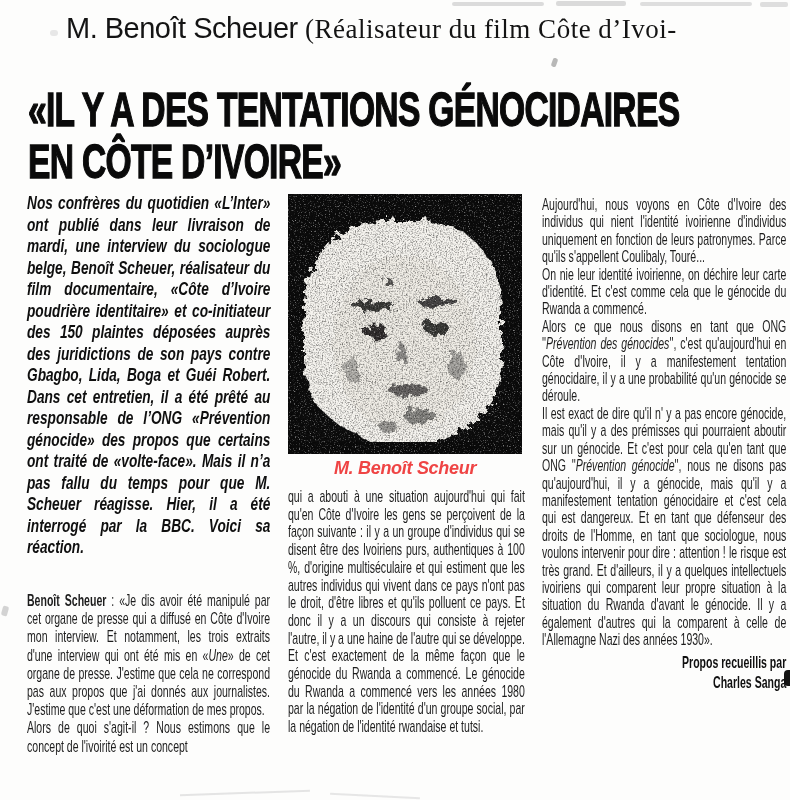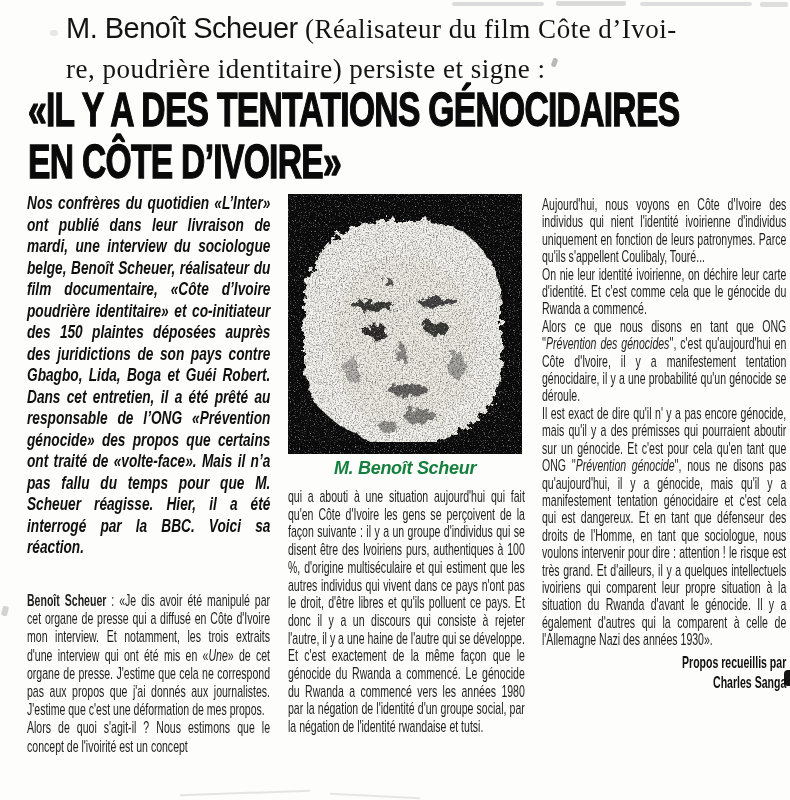--- a/index.html
+++ b/index.html
@@ -34,21 +34,21 @@
   .left-body  { left:27px;  top:592px; width:392px; line-height:18.2px; }
   .mid-body   { left:288px; top:488px; width:382px; line-height:17.7px; }
   .right-body { left:542px; top:196px; width:394px; line-height:17.4px; }
   .it { font-style:italic; }
   .bd { font-weight:700; }
   
   .photo { position:absolute; left:288px; top:194px; width:234px; height:260px; margin:0; }
   .photo svg { display:block; width:234px; height:260px; }
   .caption {
     position:absolute; left:288px; top:458px; width:234px; text-align:center;
-    font-style:italic; font-weight:700; font-size:18px; letter-spacing:-0.3px; color:#15803d;
+    font-style:italic; font-weight:700; font-size:18px; letter-spacing:-0.3px; color:#ef4444;
   }
   .credit { text-align:right; font-weight:700; font-size:17px; line-height:20px; margin-top:4px; color:#101010; }
   
   .artifact { position:absolute; pointer-events:none; }
   .a-top1 { left:452px; top:2px;  width:92px;  height:4px; background:#c4c4c4; border-radius:2px; opacity:.6; }
   .a-top2 { left:556px; top:1px;  width:70px;  height:5px; background:#bdbdbd; border-radius:2px; opacity:.55; }
   .a-top3 { left:640px; top:2px;  width:112px; height:4px; background:#c9c9c9; border-radius:2px; opacity:.6; }
   .a-top4 { left:760px; top:2px;  width:28px;  height:5px; background:#bfbfbf; border-radius:2px; opacity:.5; }
   .a-byl  { left:552px; top:58px; width:5px;   height:9px; background:#9a9a9a; border-radius:2px; transform:rotate(20deg); opacity:.7; }
   .a-ldot { left:2px;   top:606px; width:6px;  height:10px; background:#aaa; border-radius:2px; transform:rotate(15deg); opacity:.5; }
@@ -68,21 +68,20 @@
   <div class="artifact a-top4"></div>
   <div class="artifact a-byl"></div>
   <div class="artifact a-ldot"></div>
   <div class="artifact a-edge"></div>
   <div class="artifact a-bot1"></div>
   <div class="artifact a-bot2"></div>
   <div class="artifact a-smdg"></div>
 
   <header class="byline">
     <div class="b-line1"><span class="b-name">M. Benoît Scheuer</span><span class="b-slab"> (Réalisateur du film Côte d’Ivoi-</span></div>
-    <div class="b-line2 b-slab">re, poudrière identitaire) persiste et signe :</div>
   </header>
 
   <h1 class="headline">
     <div class="h-line">«IL Y A DES TENTATIONS GÉNOCIDAIRES</div>
     <div class="h-line">EN CÔTE D’IVOIRE»</div>
   </h1>
 
   <div class="lead">Nos confrères du quotidien «L’Inter» ont publié dans leur livraison de mardi, une interview du sociologue belge, Benoît Scheuer, réalisateur du film documentaire, «Côte d’Ivoire poudrière identitaire» et co-initiateur des 150 plaintes déposées auprès des juridictions de son pays contre Gbagbo, Lida, Boga et Guéi Robert. Dans cet entretien, il a été prêté au responsable de l’ONG «Prévention génocide» des propos que certains ont traité de «volte-face». Mais il n’a pas fallu du temps pour que M. Scheuer réagisse. Hier, il a été interrogé par la BBC. Voici sa réaction.</div>
   <div class="body-col left-body">
     <p><span class="bd">Benoît Scheuer</span><span> : «Je dis avoir été manipulé par cet organe de presse qui a diffusé en Côte d'Ivoire mon interview. Et notamment, les trois extraits d'une interview qui ont été mis en «</span><span class="it">Une</span><span>» de cet organe de presse. J'estime que cela ne correspond pas aux propos que j'ai donnés aux journalistes. J'estime que c'est une déformation de mes propos.</span></p>

